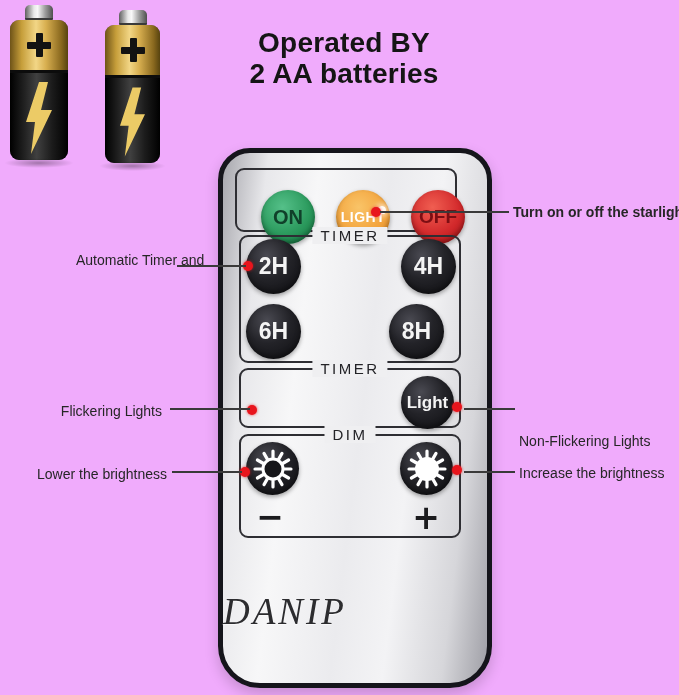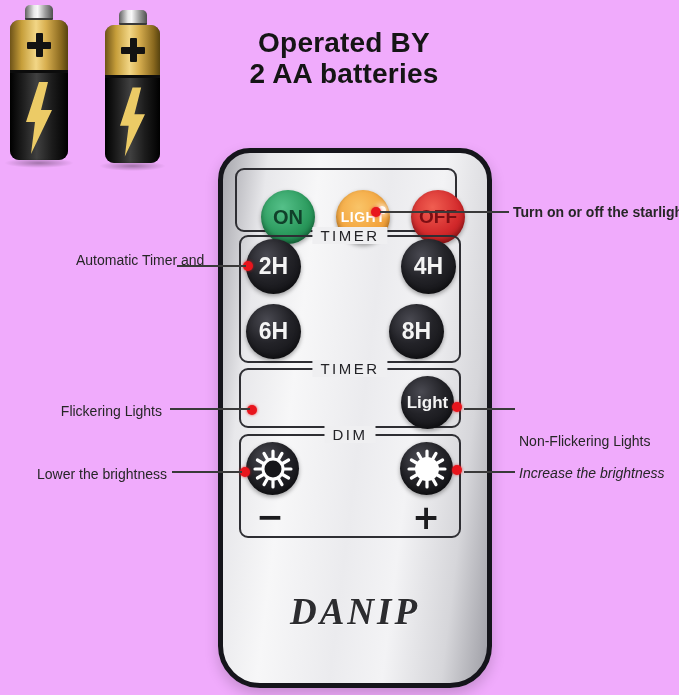--- a/index.html
+++ b/index.html
@@ -62,36 +62,36 @@
   .btn-6h{left:23px;top:151px;width:55px;height:55px;font-size:23px;}
   .btn-8h{left:166px;top:151px;width:55px;height:55px;font-size:23px;}
   .btn-candle{left:25px;top:223px;width:53px;height:53px;font-size:16px;}
   .btn-lightmode{left:178px;top:223px;width:53px;height:53px;font-size:17px;}
   .btn-dim-down{left:23px;top:289px;width:53px;height:53px;}
   .btn-dim-up{left:177px;top:289px;width:53px;height:53px;}
   .dim-sign{position:absolute;width:40px;height:40px;line-height:38px;text-align:center;
             font-family:"DejaVu Sans",sans-serif;font-weight:700;font-size:33px;color:#1b1b1e;}
   .sign-minus{left:27px;top:345px;}
   .sign-plus{left:183px;top:346px;}
-  .brand{position:absolute;left:0;width:100%;top:437px;text-align:center;
-         font-family:"Liberation Serif",serif;font-style:italic;font-weight:700;
+  .brand{position:absolute;left:0;width:100%;top:437px;text-align:left;
+         font-family:"Liberation Serif",serif;font-style:italic;font-weight:400;
          font-size:37px;letter-spacing:3px;color:#2c2c2f;
          text-shadow:0 1px 1px rgba(255,255,255,.7);}
 
   
   .callout-text{position:absolute;font-size:14px;color:#262626;line-height:19px;white-space:nowrap;}
   .callout-line{position:absolute;height:2px;background:#3a3a3a;}
   .callout-dot{position:absolute;width:10px;height:10px;border-radius:50%;background:#e8151d;
                box-shadow:0 0 3px rgba(232,21,29,.8);}
   .ct-power{left:513px;top:203px;font-weight:700;}
   .ct-timer{left:38px;top:251px;margin-left:38px;}
   .ct-candle{left:40px;top:402px;width:122px;text-align:right;}
   .ct-lightmode{left:519px;top:402px;margin-top:30px;}
   .ct-lower{left:22px;top:465px;width:145px;text-align:right;}
-  .ct-increase{left:519px;top:464px;font-style:italic;}
+  .ct-increase{left:519px;top:464px;}
   .ln-power{left:380px;top:211px;width:129px;}
   .ln-timer{left:177px;top:265px;width:69px;}
   .ln-candle{left:170px;top:408px;width:80px;}
   .ln-lightmode{left:464px;top:408px;width:51px;}
   .ln-lower{left:172px;top:471px;width:70px;}
   .ln-increase{left:464px;top:471px;width:51px;}
   .dot-power{left:371px;top:207px;}
   .dot-timer{left:243px;top:261px;}
   .dot-candle{left:247px;top:405px;}
   .dot-lightmode{left:452px;top:402px;}

